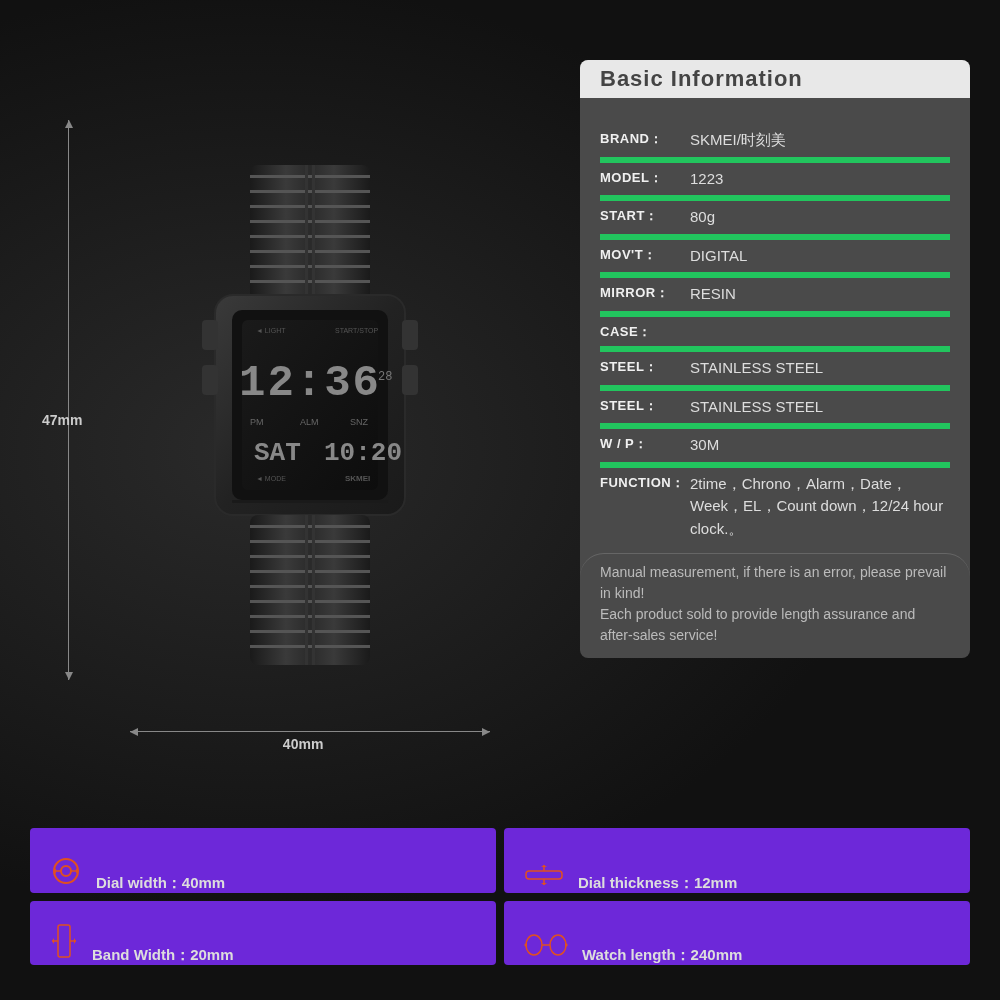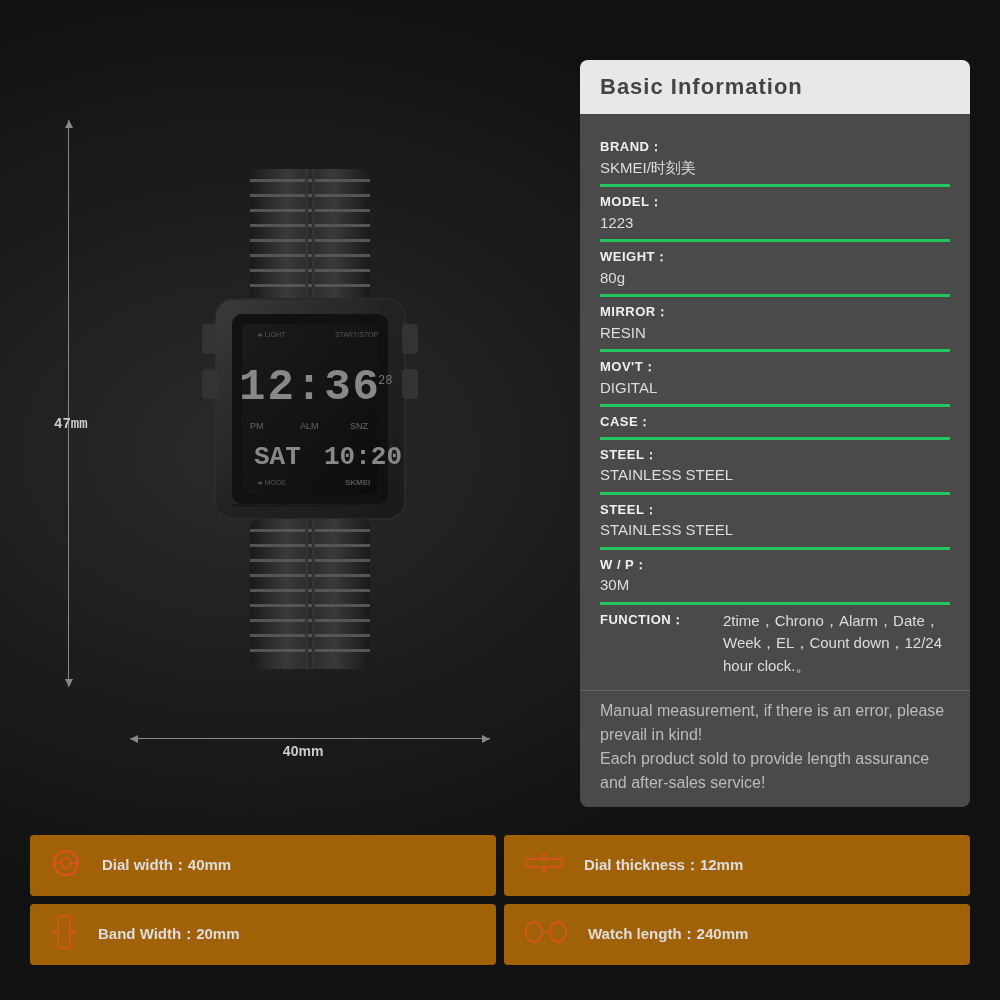--- a/index.html
+++ b/index.html
@@ -50,83 +50,83 @@
       background: #4a4a4a;
       border-radius: 8px;
       padding: 0;
       overflow: hidden;
       align-self: flex-start;
       margin-top: 20px;
     }
 
     .info-header {
       background: #e8e8e8;
-      padding: 14px 20px;
-      margin-bottom: 8px;
+      padding: 6px 20px;
+      margin-bottom: 16px;
     }
     .info-header-text {
       font-size: 22px;
       font-weight: bold;
       color: #444;
       letter-spacing: 1px;
     }
 
     .info-body {
       padding: 10px 20px 8px;
     }
 
     .info-row {
       display: flex;
       align-items: flex-start;
       padding: 5px 0;
-      border-bottom: 3px solid #22c55e;
+      border-bottom: 6px solid #22c55e;
       font-size: 13px;
       line-height: 1.5;
-      flex-direction: column;
     }
     .info-row:last-child {
       border-bottom: none;
     }
     .info-key {
       font-weight: bold;
       color: #f0f0f0;
       min-width: 90px;
       font-size: 13px;
       letter-spacing: 0.5px;
     }
     .info-val {
       color: #ddd;
       font-size: 15px;
       flex: 1;
     }
 
     .info-note {
       padding: 8px 20px 12px;
-      font-size: 16px;
+      font-size: 14px;
       color: #bbb;
       line-height: 1.5;
       border-top: 1px solid #666;
+      border-radius: 24px;
     }
 
     
     .bottom-specs {
       display: grid;
       grid-template-columns: 1fr 1fr;
       grid-template-rows: 1fr 1fr;
       gap: 8px;
       padding: 8px 10px 15px;
       height: 160px;
     }
 
     .spec-cell {
-      background: #a16207;
+      background: #6d28d9;
       border-radius: 4px;
       display: flex;
-      align-items: center;
-      gap: 20px;
+      align-items: flex-end;
+      gap: 14px;
       padding: 0 20px;
     }
 
     .spec-icon {
       color: #e05020;
       font-size: 22px;
       flex-shrink: 0;
     }
 
     .spec-text {
@@ -147,21 +147,21 @@
 
   <div class="top-section">
 
     <div class="watch-area">
 
       <div style="position:absolute; left:38px; top:80px; bottom:120px; width:1px; background:#888; display:flex; flex-direction:column; justify-content:space-between; align-items:center;">
         <div style="width:0;height:0;border-left:4px solid transparent;border-right:4px solid transparent;border-bottom:8px solid #888;"></div>
         <div style="width:0;height:0;border-left:4px solid transparent;border-right:4px solid transparent;border-top:8px solid #888;"></div>
       </div>
 
-      <div style="position:absolute; left:24px; top:50%; transform:translateY(-50%); color:#ccc; font-size:14px; font-weight:600;font-family:Liberation Mono, monospace;">47mm</div>
+      <div style="position:absolute; left:12px; top:50%; transform:translateY(-50%); color:#ccc; font-size:14px; font-weight:600;">47mm</div>
 
       <div style="position:absolute; bottom:68px; left:100px; right:70px; height:1px; background:#888; display:flex; align-items:center; justify-content:space-between;">
         <div style="width:0;height:0;border-top:4px solid transparent;border-bottom:4px solid transparent;border-right:8px solid #888;"></div>
         <div style="width:0;height:0;border-top:4px solid transparent;border-bottom:4px solid transparent;border-left:8px solid #888;"></div>
       </div>
 
       <div style="position:absolute; bottom:48px; left:50%; transform:translateX(-30%); color:#ccc; font-size:14px; font-weight:600;">40mm</div>
 
       <svg width="300" height="500" viewBox="0 0 300 500" xmlns="http://www.w3.org/2000/svg" style="margin-top: -10px; margin-left:30px;">
 
@@ -251,48 +251,48 @@
 
         <div class="info-row">
           <span class="info-key">BRAND：</span>
           <span class="info-val">SKMEI/时刻美</span>
         </div>
         <div class="info-row">
           <span class="info-key">MODEL：</span>
           <span class="info-val">1223</span>
         </div>
         <div class="info-row">
-          <span class="info-key">WEIGHT：</span>
+          <span class="info-key">START：</span>
           <span class="info-val">80g</span>
+        </div>
+        <div class="info-row">
+          <span class="info-key">MOV'T：</span>
+          <span class="info-val">DIGITAL</span>
         </div>
         <div class="info-row">
           <span class="info-key">MIRROR：</span>
           <span class="info-val">RESIN</span>
         </div>
         <div class="info-row">
-          <span class="info-key">MOV'T：</span>
-          <span class="info-val">DIGITAL</span>
-        </div>
-        <div class="info-row">
           <span class="info-key">CASE：</span>
         </div>
         <div class="info-row">
           <span class="info-key">STEEL：</span>
           <span class="info-val">STAINLESS STEEL</span>
         </div>
         <div class="info-row">
           <span class="info-key">STEEL：</span>
           <span class="info-val">STAINLESS STEEL</span>
         </div>
         <div class="info-row">
           <span class="info-key">W / P：</span>
           <span class="info-val">30M</span>
         </div>
         <div class="info-row" style="flex-direction: column;">
-          <div style="display:flex; align-items:flex-start;gap:33px;">
+          <div style="display:flex; align-items:flex-start;">
             <span class="info-key">FUNCTION：</span>
             <span class="info-val">2time，Chrono，Alarm，Date，Week，EL，Count down，12/24 hour clock.。</span>
           </div>
         </div>
       </div>
       <div class="info-note">
         <div>Manual measurement, if there is an error, please prevail in kind!</div>
         <div>Each product sold to provide length assurance and after-sales service!</div>
       </div>
     </div>

